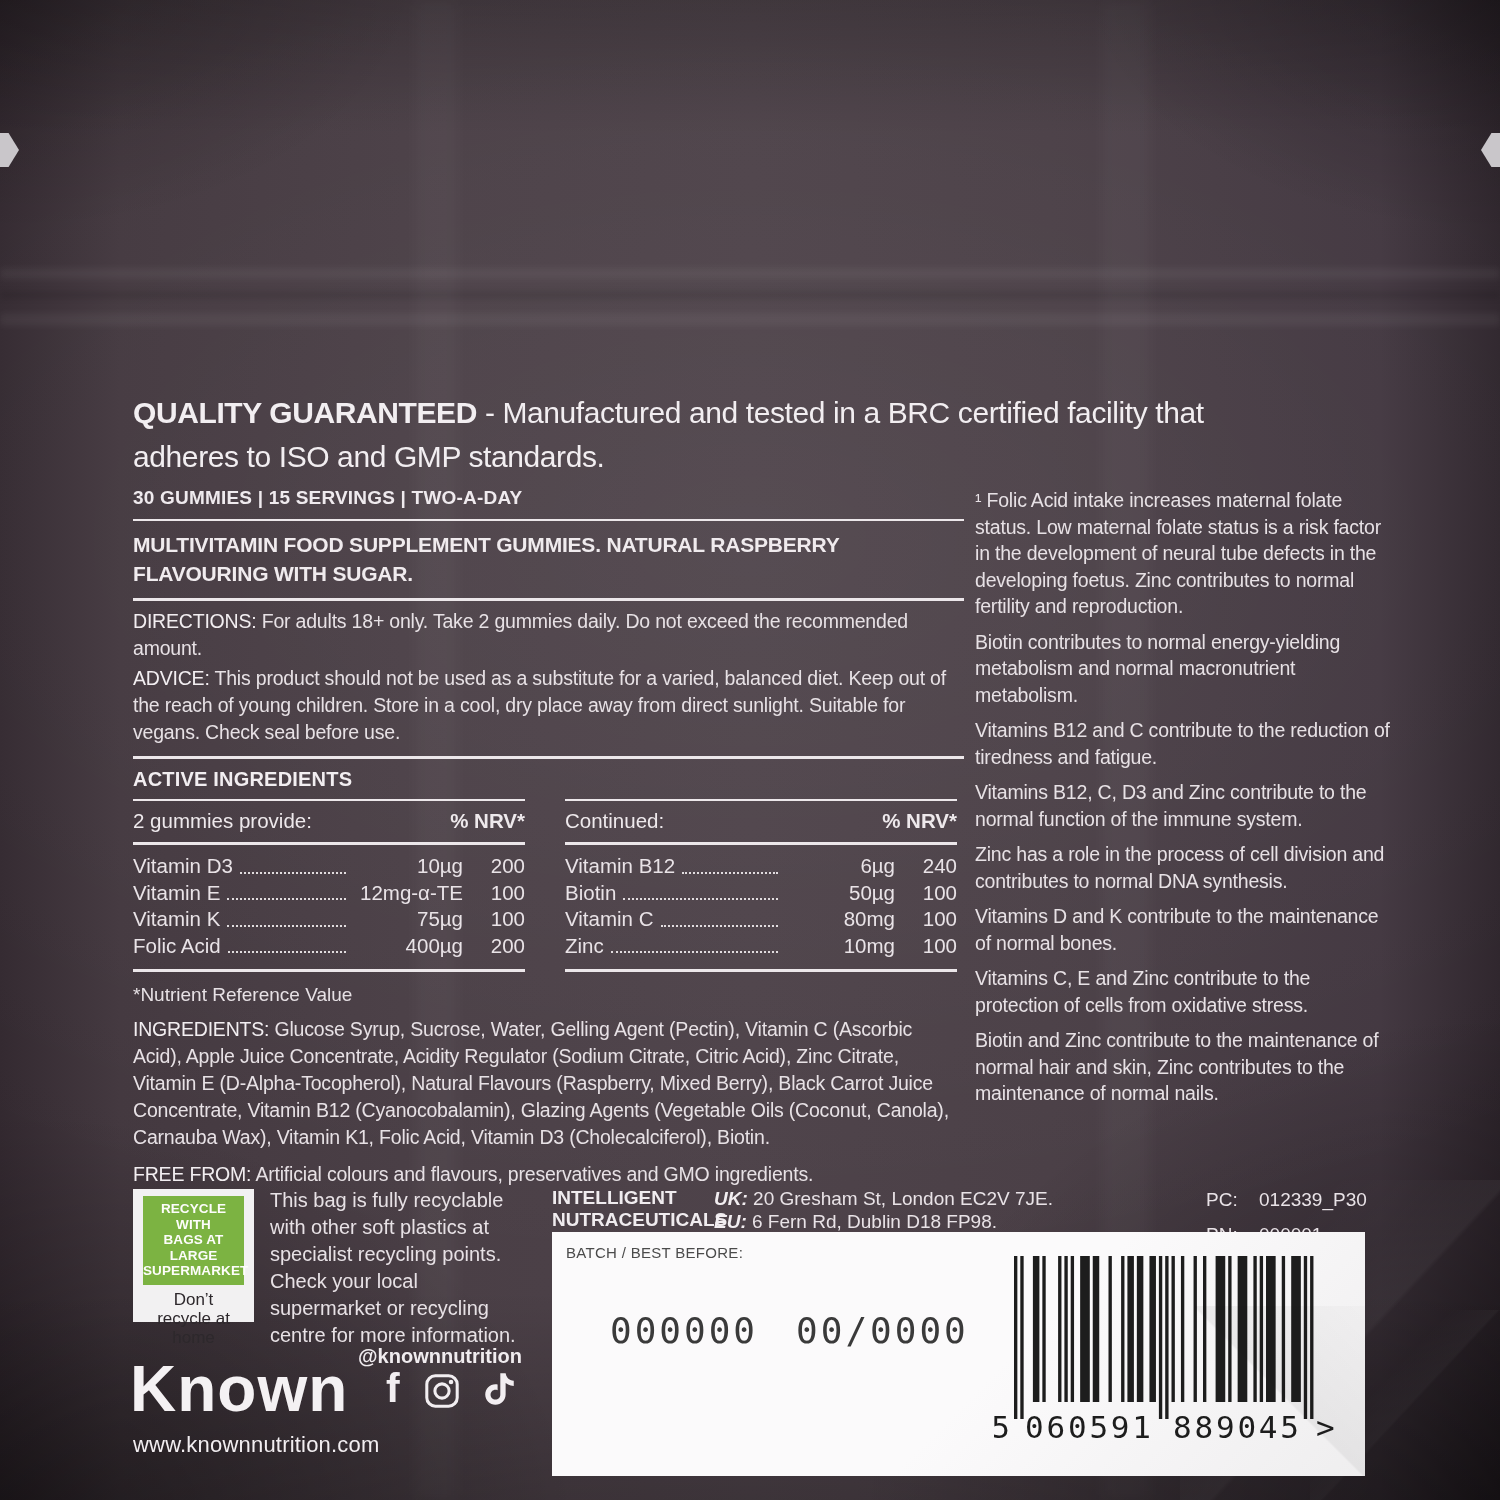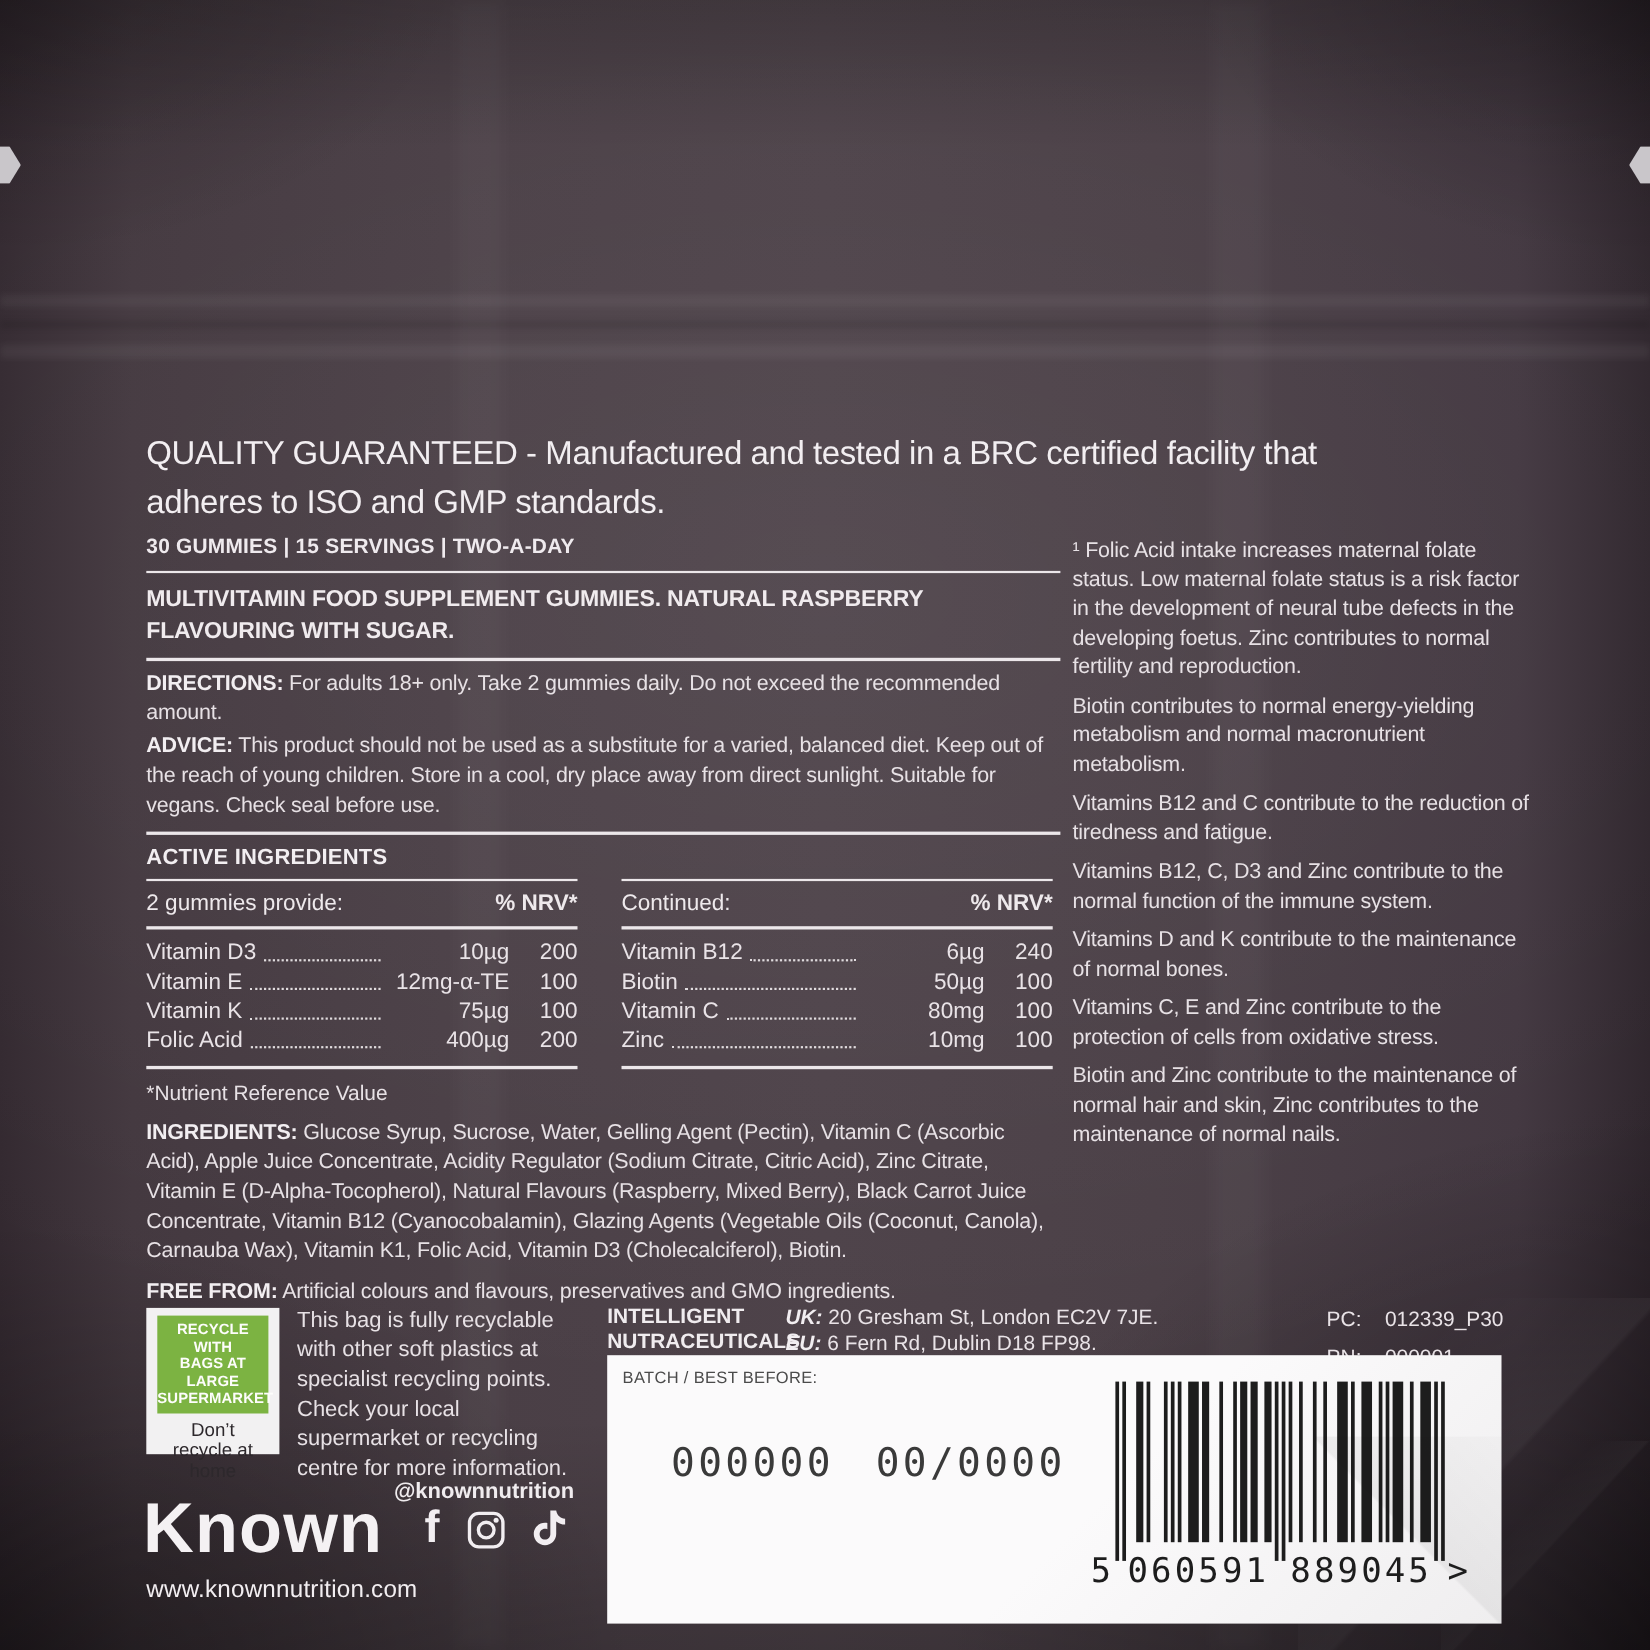--- a/index.html
+++ b/index.html
@@ -31,29 +31,29 @@
     background:linear-gradient(313deg, transparent 46%, rgba(255,255,255,.055) 47%, rgba(255,255,255,.02) 58%, transparent 76%);}
   .fold.f2{width:190px;height:190px;
     background:linear-gradient(313deg, transparent 48%, rgba(255,255,255,.05) 49%, transparent 62%);}
   .notch{position:absolute;width:19px;height:34px;background:#c9c6ca;top:133px;}
   .notch.left{left:0;clip-path:polygon(0 0,45% 0,100% 50%,45% 100%,0 100%);}
   .notch.right{right:0;clip-path:polygon(100% 0,55% 0,0 50%,55% 100%,100% 100%);}
 
   
   .quality{position:absolute;left:133px;top:391px;width:1165px;margin:0;
     font-size:30px;line-height:44px;letter-spacing:-0.4px;color:#f2eef1;}
-  .quality .b{font-weight:normal;text-align:center;}
+  .quality .b{font-weight:bold;text-align:center;}
 
   .leftcol{position:absolute;left:133px;top:487px;width:831px;}
   .meta{margin:0;font-weight:bold;font-size:19px;letter-spacing:.2px;color:#efeaee;}
   .rule{height:2px;background:#ece7ea;margin-top:10px;}
   .rule.thick{height:3px;}
   .statement{margin:9px 0 0 0;font-weight:bold;font-size:21px;line-height:29px;letter-spacing:-0.2px;color:#f0ebee;width:822px;}
   .para{margin:7px 0 0 0;font-size:19.5px;line-height:27px;letter-spacing:-0.2px;color:#e7e1e5;}
-  .para .lbl{font-weight:bold;color:#f2eef1;margin-top:40px;}
+  .para .lbl{font-weight:normal;color:#f2eef1;margin-top:40px;}
   .ai-heading{margin:9px 0 0 0;font-weight:bold;font-size:20px;letter-spacing:.2px;color:#f2eef1;}
   .ai-wrap{display:flex;gap:40px;margin-top:8px;}
   .ai-table{width:392px;}
   .ai-head{display:flex;justify-content:space-between;border-top:2px solid #ece7ea;border-bottom:3px solid #ece7ea;
     padding:8px 0 9px;font-size:20.5px;color:#eee9ec;}
   .ai-head .nrv{font-weight:bold;}
   .ai-body{border-bottom:3px solid #ece7ea;padding:8px 0 10px;}
   .ai-row{display:grid;grid-template-columns:auto 1fr 112px 62px;align-items:baseline;
     font-size:20.5px;line-height:26.5px;color:#e9e3e7;}
   .ai-row .amt,.ai-row .nrvv{text-align:right;}
@@ -213,20 +213,21 @@
       <span class="lbl">FREE FROM:</span>
       <span>Artificial colours and flavours, preservatives and GMO ingredients.</span>
     </p>
   </div>
 
   <aside class="claims">
     <p>¹ Folic Acid intake increases maternal folate status. Low maternal folate status is a risk factor in the development of neural tube defects in the developing foetus. Zinc contributes to normal fertility and reproduction.</p>
     <p>Biotin contributes to normal energy-yielding metabolism and normal macronutrient metabolism.</p>
     <p>Vitamins B12 and C contribute to the reduction of tiredness and fatigue.</p>
     <p>Vitamins B12, C, D3 and Zinc contribute to the normal function of the immune system.</p>
+    <p>Zinc has a role in the process of cell division and contributes to normal DNA synthesis.</p>
     <p>Vitamins D and K contribute to the maintenance of normal bones.</p>
     <p>Vitamins C, E and Zinc contribute to the protection of cells from oxidative stress.</p>
     <p>Biotin and Zinc contribute to the maintenance of normal hair and skin, Zinc contributes to the maintenance of normal nails.</p>
   </aside>
 
   <div class="recycle-badge">
     <svg class="recycle-icon" viewBox="0 0 52 52">
       <path d="M26 8a18 18 0 1 0 18 18" fill="none" stroke="#141414" stroke-width="7"></path>
       <path d="M41.5 23.5l-3.1-2c-4.3-2.9-5.7-6.3-4-8.8 1.6-2.4 5-2.4 6.6 0 .3.5.5 1 .6 1.5.1-.5.3-1 .6-1.5 1.6-2.4 5-2.4 6.6 0 1.7 2.5.3 5.9-4 8.8z" fill="#141414"></path>
     </svg>

